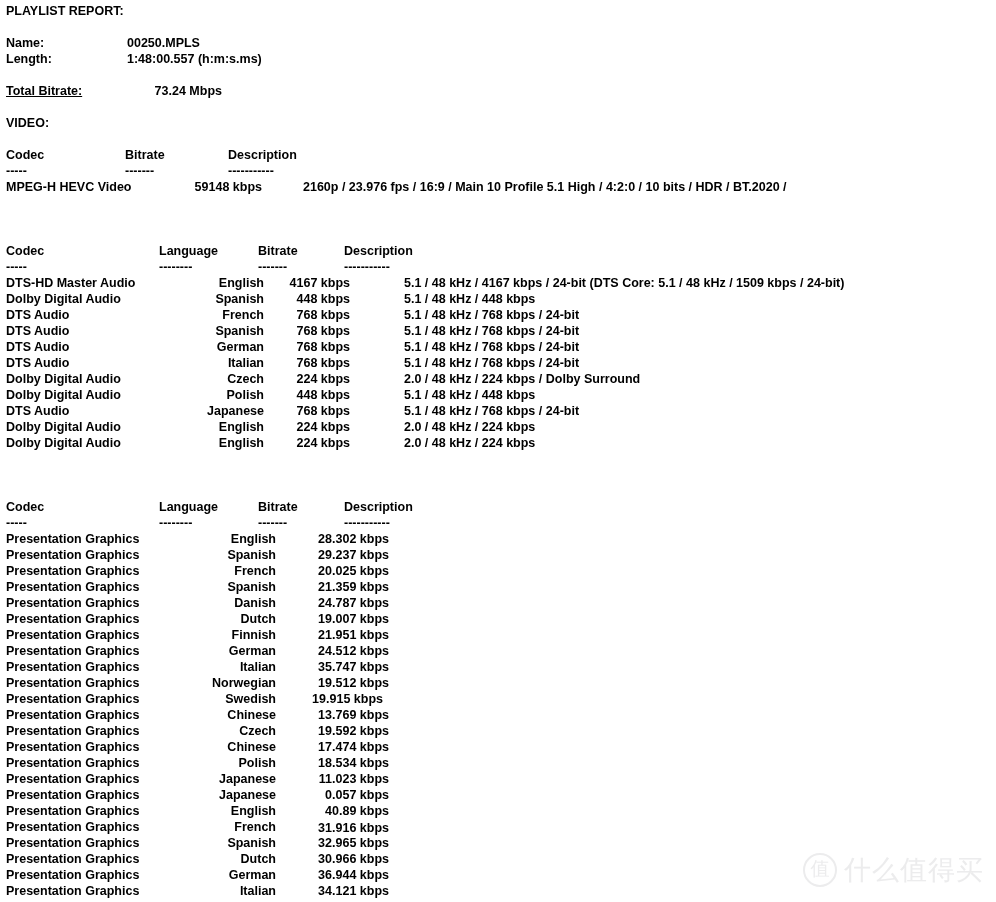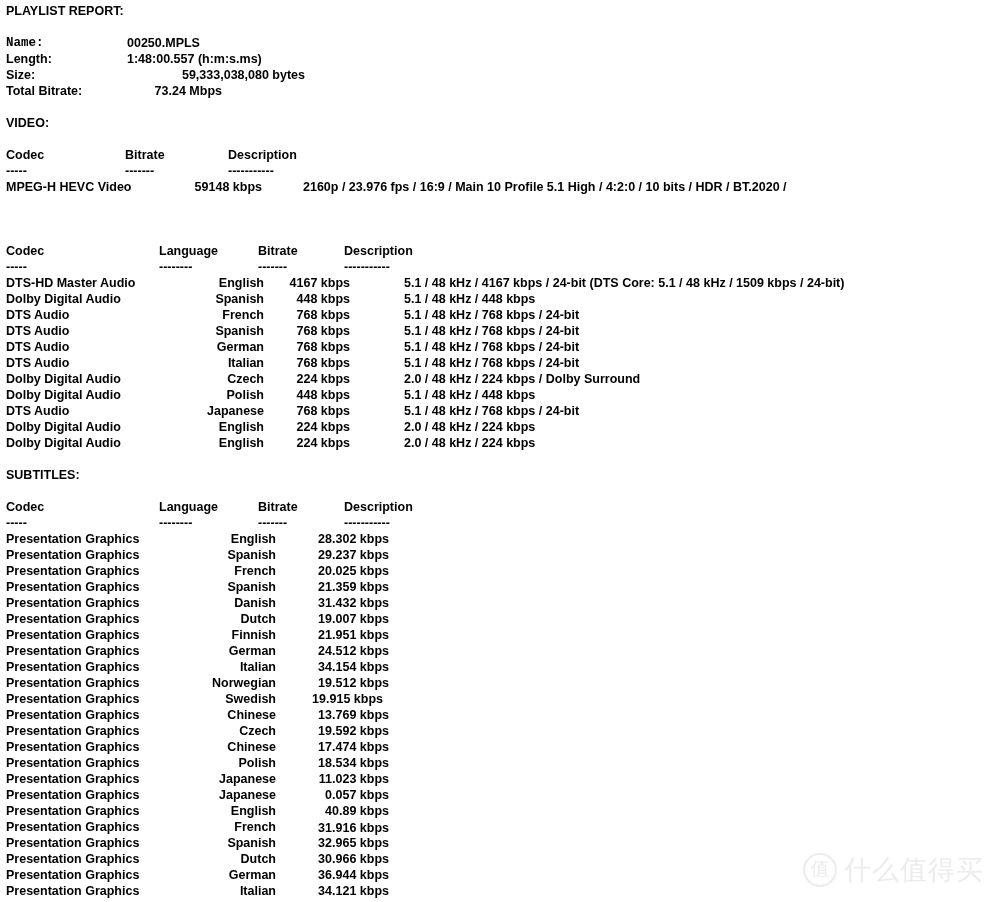--- a/index.html
+++ b/index.html
@@ -80,53 +80,51 @@
     font-size: 27px;
     font-family: "DejaVu Sans", sans-serif;
     letter-spacing: 1px;
   }
 </style>
 </head>
 <body>
 
 <div id="report">
     <div class="line" style="top: 3px; left: 0px; width: 996px;"><div class="cell l" style="left: 6px; top: 0px; position: absolute;">PLAYLIST REPORT:</div></div>
-    <div class="line" style="top: 35px; left: 0px; width: 996px;"><div class="cell l" style="left: 6px; top: 0px; position: absolute; font-family: Liberation Mono, monospace;">Name:</div><div class="cell l" style="left: 127px; top: 0px; position: absolute;">00250.MPLS</div></div>
+    <div class="line" style="top: 35px; left: 0px; width: 996px;"><div class="cell l" style="left: 6px; top: 0px; position: absolute;">Name:</div><div class="cell l" style="left: 127px; top: 0px; position: absolute;">00250.MPLS</div></div>
     <div class="line" style="top: 51px; left: 0px; width: 996px;"><div class="cell l" style="left: 6px; top: 0px; position: absolute;">Length:</div><div class="cell l" style="left: 127px; top: 0px; position: absolute;">1:48:00.557 (h:m:s.ms)</div></div>
-    <div class="line" style="top: 67px; left: 0px; width: 996px;"><div class="cell l" style="left: 6px; top: 0px; position: absolute;">Size:</div><div class="cell r" style="right: 691px; top: 0px; position: absolute;">59,333,038,080 bytes</div></div>
-    <div class="line" style="top: 83px; left: 0px; width: 996px;"><div class="cell l" style="left: 6px; top: 0px; position: absolute;">Total Bitrate:</div><div class="cell r" style="right: 774px; top: 0px; position: absolute;">73.24 Mbps</div></div>
+    <div class="line" style="top: 83px; left: 0px; width: 996px;"><div class="cell l" style="left: 6px; top: 0px; position: absolute; text-decoration: underline;">Total Bitrate:</div><div class="cell r" style="right: 774px; top: 0px; position: absolute;">73.24 Mbps</div></div>
     <div class="line" style="top: 115px; left: 0px; width: 996px;"><div class="cell l" style="left: 6px; top: 0px; position: absolute;">VIDEO:</div></div>
     <div class="line" style="top: 147px; left: 0px; width: 996px;"><div class="cell l" style="left: 6px; top: 0px; position: absolute;">Codec</div><div class="cell l" style="left: 125px; top: 0px; position: absolute;">Bitrate</div><div class="cell l" style="left: 228px; top: 0px; position: absolute;">Description</div></div>
     <div class="line" style="top: 163px; left: 0px; width: 996px;"><div class="cell l" style="left: 6px; top: 0px; position: absolute;">-----</div><div class="cell l" style="left: 125px; top: 0px; position: absolute;">-------</div><div class="cell l" style="left: 228px; top: 0px; position: absolute;">-----------</div></div>
     <div class="line" style="top: 179px; left: 0px; width: 996px;"><div class="cell l" style="left: 6px; top: 0px; position: absolute;">MPEG-H HEVC Video</div><div class="cell r" style="right: 734px; top: 0px; position: absolute;">59148 kbps</div><div class="cell l" style="left: 303px; top: 0px; position: absolute;">2160p / 23.976 fps / 16:9 / Main 10 Profile 5.1 High / 4:2:0 / 10 bits / HDR / BT.2020 /</div></div>
     <div class="line" style="top: 243px; left: 0px; width: 996px;"><div class="cell l" style="left: 6px; top: 0px; position: absolute;">Codec</div><div class="cell l" style="left: 159px; top: 0px; position: absolute;">Language</div><div class="cell l" style="left: 258px; top: 0px; position: absolute;">Bitrate</div><div class="cell l" style="left: 344px; top: 0px; position: absolute;">Description</div></div>
     <div class="line" style="top: 259px; left: 0px; width: 996px;"><div class="cell l" style="left: 6px; top: 0px; position: absolute;">-----</div><div class="cell l" style="left: 159px; top: 0px; position: absolute;">--------</div><div class="cell l" style="left: 258px; top: 0px; position: absolute;">-------</div><div class="cell l" style="left: 344px; top: 0px; position: absolute;">-----------</div></div>
     <div class="line" style="top: 275px; left: 0px; width: 996px;"><div class="cell l" style="left: 6px; top: 0px; position: absolute;">DTS-HD Master Audio</div><div class="cell r" style="right: 732px; top: 0px; position: absolute;">English</div><div class="cell r" style="right: 646px; top: 0px; position: absolute;">4167 kbps</div><div class="cell l" style="left: 404px; top: 0px; position: absolute;">5.1 / 48 kHz / 4167 kbps / 24-bit (DTS Core: 5.1 / 48 kHz / 1509 kbps / 24-bit)</div></div>
     <div class="line" style="top: 291px; left: 0px; width: 996px;"><div class="cell l" style="left: 6px; top: 0px; position: absolute;">Dolby Digital Audio</div><div class="cell r" style="right: 732px; top: 0px; position: absolute;">Spanish</div><div class="cell r" style="right: 646px; top: 0px; position: absolute;">448 kbps</div><div class="cell l" style="left: 404px; top: 0px; position: absolute;">5.1 / 48 kHz / 448 kbps</div></div>
     <div class="line" style="top: 307px; left: 0px; width: 996px;"><div class="cell l" style="left: 6px; top: 0px; position: absolute;">DTS Audio</div><div class="cell r" style="right: 732px; top: 0px; position: absolute;">French</div><div class="cell r" style="right: 646px; top: 0px; position: absolute;">768 kbps</div><div class="cell l" style="left: 404px; top: 0px; position: absolute;">5.1 / 48 kHz / 768 kbps / 24-bit</div></div>
     <div class="line" style="top: 323px; left: 0px; width: 996px;"><div class="cell l" style="left: 6px; top: 0px; position: absolute;">DTS Audio</div><div class="cell r" style="right: 732px; top: 0px; position: absolute;">Spanish</div><div class="cell r" style="right: 646px; top: 0px; position: absolute;">768 kbps</div><div class="cell l" style="left: 404px; top: 0px; position: absolute;">5.1 / 48 kHz / 768 kbps / 24-bit</div></div>
     <div class="line" style="top: 339px; left: 0px; width: 996px;"><div class="cell l" style="left: 6px; top: 0px; position: absolute;">DTS Audio</div><div class="cell r" style="right: 732px; top: 0px; position: absolute;">German</div><div class="cell r" style="right: 646px; top: 0px; position: absolute;">768 kbps</div><div class="cell l" style="left: 404px; top: 0px; position: absolute;">5.1 / 48 kHz / 768 kbps / 24-bit</div></div>
     <div class="line" style="top: 355px; left: 0px; width: 996px;"><div class="cell l" style="left: 6px; top: 0px; position: absolute;">DTS Audio</div><div class="cell r" style="right: 732px; top: 0px; position: absolute;">Italian</div><div class="cell r" style="right: 646px; top: 0px; position: absolute;">768 kbps</div><div class="cell l" style="left: 404px; top: 0px; position: absolute;">5.1 / 48 kHz / 768 kbps / 24-bit</div></div>
     <div class="line" style="top: 371px; left: 0px; width: 996px;"><div class="cell l" style="left: 6px; top: 0px; position: absolute;">Dolby Digital Audio</div><div class="cell r" style="right: 732px; top: 0px; position: absolute;">Czech</div><div class="cell r" style="right: 646px; top: 0px; position: absolute;">224 kbps</div><div class="cell l" style="left: 404px; top: 0px; position: absolute;">2.0 / 48 kHz / 224 kbps / Dolby Surround</div></div>
     <div class="line" style="top: 387px; left: 0px; width: 996px;"><div class="cell l" style="left: 6px; top: 0px; position: absolute;">Dolby Digital Audio</div><div class="cell r" style="right: 732px; top: 0px; position: absolute;">Polish</div><div class="cell r" style="right: 646px; top: 0px; position: absolute;">448 kbps</div><div class="cell l" style="left: 404px; top: 0px; position: absolute;">5.1 / 48 kHz / 448 kbps</div></div>
     <div class="line" style="top: 403px; left: 0px; width: 996px;"><div class="cell l" style="left: 6px; top: 0px; position: absolute;">DTS Audio</div><div class="cell r" style="right: 732px; top: 0px; position: absolute;">Japanese</div><div class="cell r" style="right: 646px; top: 0px; position: absolute;">768 kbps</div><div class="cell l" style="left: 404px; top: 0px; position: absolute;">5.1 / 48 kHz / 768 kbps / 24-bit</div></div>
     <div class="line" style="top: 419px; left: 0px; width: 996px;"><div class="cell l" style="left: 6px; top: 0px; position: absolute;">Dolby Digital Audio</div><div class="cell r" style="right: 732px; top: 0px; position: absolute;">English</div><div class="cell r" style="right: 646px; top: 0px; position: absolute;">224 kbps</div><div class="cell l" style="left: 404px; top: 0px; position: absolute;">2.0 / 48 kHz / 224 kbps</div></div>
     <div class="line" style="top: 435px; left: 0px; width: 996px;"><div class="cell l" style="left: 6px; top: 0px; position: absolute;">Dolby Digital Audio</div><div class="cell r" style="right: 732px; top: 0px; position: absolute;">English</div><div class="cell r" style="right: 646px; top: 0px; position: absolute;">224 kbps</div><div class="cell l" style="left: 404px; top: 0px; position: absolute;">2.0 / 48 kHz / 224 kbps</div></div>
-    <div class="line" style="top: 467px; left: 0px; width: 996px;"><div class="cell l" style="left: 6px; top: 0px; position: absolute;">SUBTITLES:</div></div>
     <div class="line" style="top: 499px; left: 0px; width: 996px;"><div class="cell l" style="left: 6px; top: 0px; position: absolute;">Codec</div><div class="cell l" style="left: 159px; top: 0px; position: absolute;">Language</div><div class="cell l" style="left: 258px; top: 0px; position: absolute;">Bitrate</div><div class="cell l" style="left: 344px; top: 0px; position: absolute;">Description</div></div>
     <div class="line" style="top: 515px; left: 0px; width: 996px;"><div class="cell l" style="left: 6px; top: 0px; position: absolute;">-----</div><div class="cell l" style="left: 159px; top: 0px; position: absolute;">--------</div><div class="cell l" style="left: 258px; top: 0px; position: absolute;">-------</div><div class="cell l" style="left: 344px; top: 0px; position: absolute;">-----------</div></div>
     <div class="line" style="top: 531px; left: 0px; width: 996px;"><div class="cell l" style="left: 6px; top: 0px; position: absolute;">Presentation Graphics</div><div class="cell r" style="right: 720px; top: 0px; position: absolute;">English</div><div class="cell r" style="right: 607px; top: 0px; position: absolute;">28.302 kbps</div></div>
     <div class="line" style="top: 547px; left: 0px; width: 996px;"><div class="cell l" style="left: 6px; top: 0px; position: absolute;">Presentation Graphics</div><div class="cell r" style="right: 720px; top: 0px; position: absolute;">Spanish</div><div class="cell r" style="right: 607px; top: 0px; position: absolute;">29.237 kbps</div></div>
     <div class="line" style="top: 563px; left: 0px; width: 996px;"><div class="cell l" style="left: 6px; top: 0px; position: absolute;">Presentation Graphics</div><div class="cell r" style="right: 720px; top: 0px; position: absolute;">French</div><div class="cell r" style="right: 607px; top: 0px; position: absolute;">20.025 kbps</div></div>
     <div class="line" style="top: 579px; left: 0px; width: 996px;"><div class="cell l" style="left: 6px; top: 0px; position: absolute;">Presentation Graphics</div><div class="cell r" style="right: 720px; top: 0px; position: absolute;">Spanish</div><div class="cell r" style="right: 607px; top: 0px; position: absolute;">21.359 kbps</div></div>
-    <div class="line" style="top: 595px; left: 0px; width: 996px;"><div class="cell l" style="left: 6px; top: 0px; position: absolute;">Presentation Graphics</div><div class="cell r" style="right: 720px; top: 0px; position: absolute;">Danish</div><div class="cell r" style="right: 607px; top: 0px; position: absolute;">31.432 kbps</div></div>
+    <div class="line" style="top: 595px; left: 0px; width: 996px;"><div class="cell l" style="left: 6px; top: 0px; position: absolute;">Presentation Graphics</div><div class="cell r" style="right: 720px; top: 0px; position: absolute;">Danish</div><div class="cell r" style="right: 607px; top: 0px; position: absolute;">24.787 kbps</div></div>
     <div class="line" style="top: 611px; left: 0px; width: 996px;"><div class="cell l" style="left: 6px; top: 0px; position: absolute;">Presentation Graphics</div><div class="cell r" style="right: 720px; top: 0px; position: absolute;">Dutch</div><div class="cell r" style="right: 607px; top: 0px; position: absolute;">19.007 kbps</div></div>
     <div class="line" style="top: 627px; left: 0px; width: 996px;"><div class="cell l" style="left: 6px; top: 0px; position: absolute;">Presentation Graphics</div><div class="cell r" style="right: 720px; top: 0px; position: absolute;">Finnish</div><div class="cell r" style="right: 607px; top: 0px; position: absolute;">21.951 kbps</div></div>
     <div class="line" style="top: 643px; left: 0px; width: 996px;"><div class="cell l" style="left: 6px; top: 0px; position: absolute;">Presentation Graphics</div><div class="cell r" style="right: 720px; top: 0px; position: absolute;">German</div><div class="cell r" style="right: 607px; top: 0px; position: absolute;">24.512 kbps</div></div>
-    <div class="line" style="top: 659px; left: 0px; width: 996px;"><div class="cell l" style="left: 6px; top: 0px; position: absolute;">Presentation Graphics</div><div class="cell r" style="right: 720px; top: 0px; position: absolute;">Italian</div><div class="cell r" style="right: 607px; top: 0px; position: absolute;">34.154 kbps</div></div>
+    <div class="line" style="top: 659px; left: 0px; width: 996px;"><div class="cell l" style="left: 6px; top: 0px; position: absolute;">Presentation Graphics</div><div class="cell r" style="right: 720px; top: 0px; position: absolute;">Italian</div><div class="cell r" style="right: 607px; top: 0px; position: absolute;">35.747 kbps</div></div>
     <div class="line" style="top: 675px; left: 0px; width: 996px;"><div class="cell l" style="left: 6px; top: 0px; position: absolute;">Presentation Graphics</div><div class="cell r" style="right: 720px; top: 0px; position: absolute;">Norwegian</div><div class="cell r" style="right: 607px; top: 0px; position: absolute;">19.512 kbps</div></div>
     <div class="line" style="top: 691px; left: 0px; width: 996px;"><div class="cell l" style="left: 6px; top: 0px; position: absolute;">Presentation Graphics</div><div class="cell r" style="right: 720px; top: 0px; position: absolute;">Swedish</div><div class="cell r" style="right: 613px; top: 0px; position: absolute;">19.915 kbps</div></div>
     <div class="line" style="top: 707px; left: 0px; width: 996px;"><div class="cell l" style="left: 6px; top: 0px; position: absolute;">Presentation Graphics</div><div class="cell r" style="right: 720px; top: 0px; position: absolute;">Chinese</div><div class="cell r" style="right: 607px; top: 0px; position: absolute;">13.769 kbps</div></div>
     <div class="line" style="top: 723px; left: 0px; width: 996px;"><div class="cell l" style="left: 6px; top: 0px; position: absolute;">Presentation Graphics</div><div class="cell r" style="right: 720px; top: 0px; position: absolute;">Czech</div><div class="cell r" style="right: 607px; top: 0px; position: absolute;">19.592 kbps</div></div>
     <div class="line" style="top: 739px; left: 0px; width: 996px;"><div class="cell l" style="left: 6px; top: 0px; position: absolute;">Presentation Graphics</div><div class="cell r" style="right: 720px; top: 0px; position: absolute;">Chinese</div><div class="cell r" style="right: 607px; top: 0px; position: absolute;">17.474 kbps</div></div>
     <div class="line" style="top: 755px; left: 0px; width: 996px;"><div class="cell l" style="left: 6px; top: 0px; position: absolute;">Presentation Graphics</div><div class="cell r" style="right: 720px; top: 0px; position: absolute;">Polish</div><div class="cell r" style="right: 607px; top: 0px; position: absolute;">18.534 kbps</div></div>
     <div class="line" style="top: 771px; left: 0px; width: 996px;"><div class="cell l" style="left: 6px; top: 0px; position: absolute;">Presentation Graphics</div><div class="cell r" style="right: 720px; top: 0px; position: absolute;">Japanese</div><div class="cell r" style="right: 607px; top: 0px; position: absolute;">11.023 kbps</div></div>
     <div class="line" style="top: 787px; left: 0px; width: 996px;"><div class="cell l" style="left: 6px; top: 0px; position: absolute;">Presentation Graphics</div><div class="cell r" style="right: 720px; top: 0px; position: absolute;">Japanese</div><div class="cell r" style="right: 607px; top: 0px; position: absolute;">0.057 kbps</div></div>
     <div class="line" style="top: 803px; left: 0px; width: 996px;"><div class="cell l" style="left: 6px; top: 0px; position: absolute;">Presentation Graphics</div><div class="cell r" style="right: 720px; top: 0px; position: absolute;">English</div><div class="cell r" style="right: 607px; top: 0px; position: absolute;">40.89 kbps</div></div>
     <div class="line" style="top: 819px; left: 0px; width: 996px;"><div class="cell l" style="left: 6px; top: 0px; position: absolute;">Presentation Graphics</div><div class="cell r" style="right: 720px; top: 0px; position: absolute;">French</div><div class="cell r" style="right: 607px; top: 1px; position: absolute; margin-left: 8px;">31.916 kbps</div></div>

